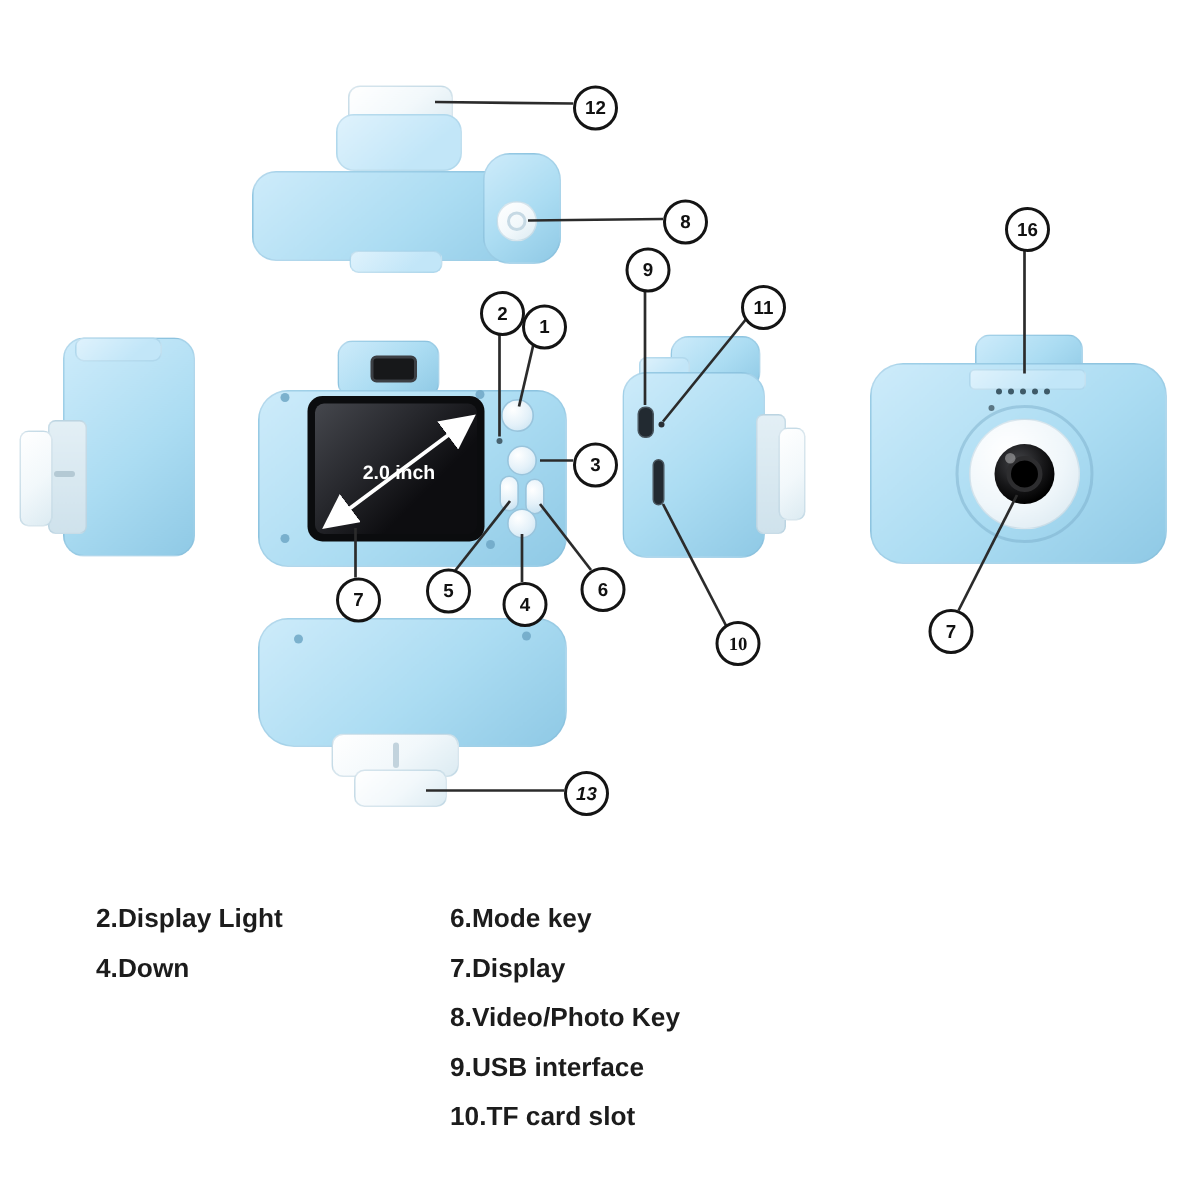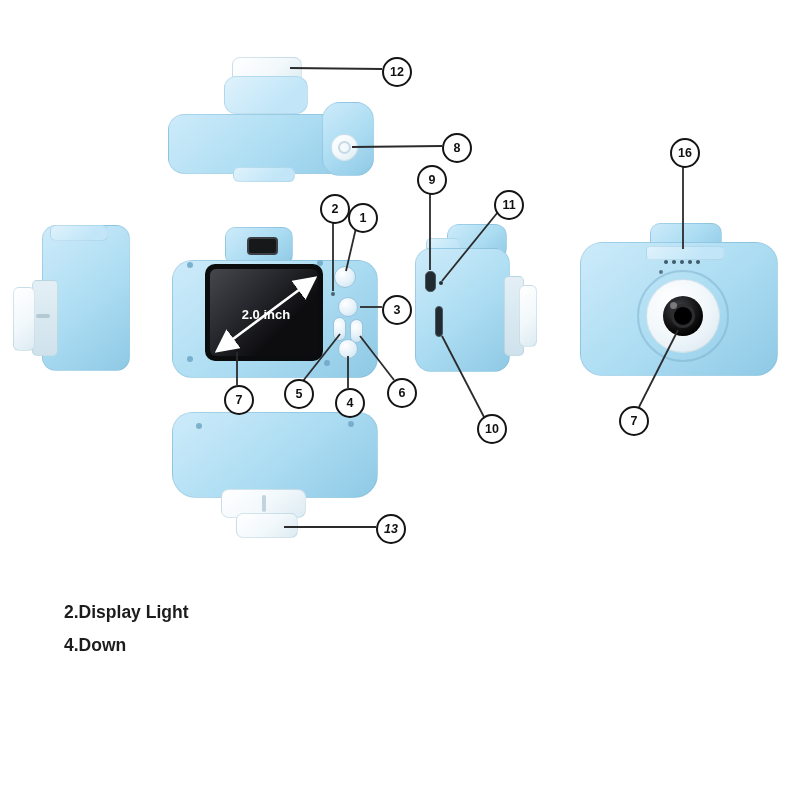--- a/index.html
+++ b/index.html
@@ -151,21 +151,21 @@
     </div>
   <div class="callout" style="left:224px;top:385px;">
       <span>7</span>
     </div>
   <div class="callout" style="left:442px;top:133px;">
       <span>8</span>
     </div>
   <div class="callout" style="left:417px;top:165px;">
       <span>9</span>
     </div>
-  <div class="callout" style="left:477px;top:414px;">
+  <div class="callout" style="left:477px;top:414px;font-family:Liberation Serif, serif;">
       <span>10</span>
     </div>
   <div class="callout" style="left:494px;top:190px;">
       <span>11</span>
     </div>
   <div class="callout" style="left:382px;top:57px;">
       <span>12</span>
     </div>
   <div class="callout" style="left:376px;top:514px;font-style:italic;">
       <span>13</span>
@@ -174,14 +174,21 @@
       <span>16</span>
     </div>
   <div class="callout" style="left:619px;top:406px;">
       <span>7</span>
     </div>
 
   <div class="legend-col" style="left:64px;">
     <div class="legend-item">2.Display Light</div>
     <div class="legend-item">4.Down</div>
   </div>
+  <div class="legend-col" style="left:300px;">
+    <div class="legend-item">6.Mode key</div>
+    <div class="legend-item">7.Display</div>
+    <div class="legend-item">8.Video/Photo Key</div>
+    <div class="legend-item">9.USB interface</div>
+    <div class="legend-item">10.TF card slot</div>
+  </div>
 
 </div>
 
 </body></html>

